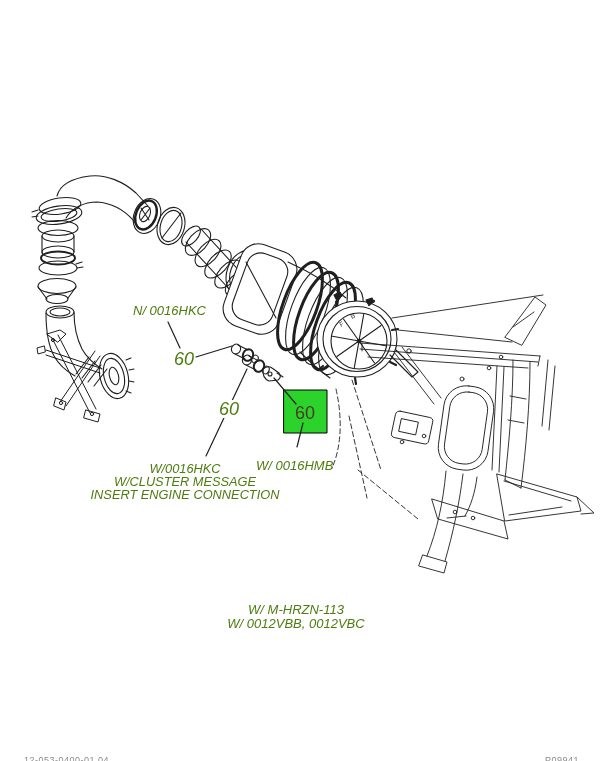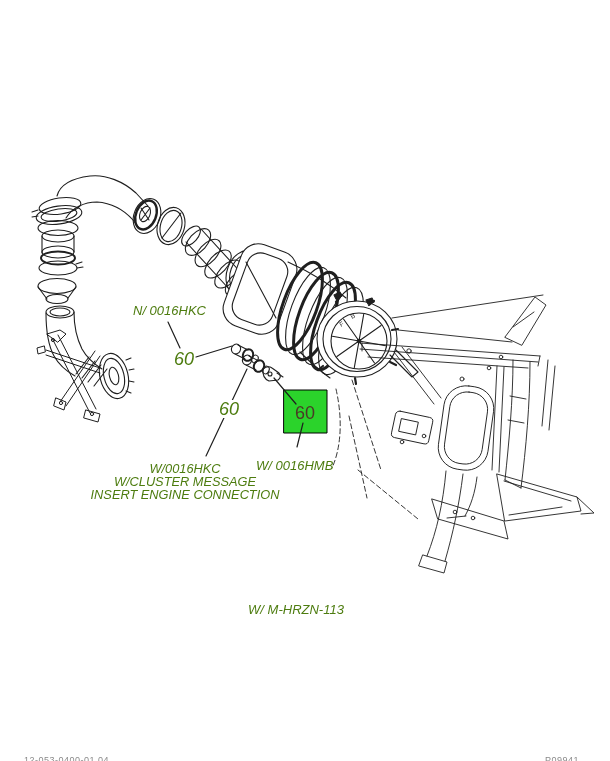--- a/index.html
+++ b/index.html
@@ -254,18 +254,19 @@
   <div class="lbl" id="lbl-hmb">W/ 0016HMB</div>
 
   <div class="lbl center-block" id="note-block">
     <div>W/0016HKC</div>
     <div>W/CLUSTER MESSAGE</div>
     <div>INSERT ENGINE CONNECTION</div>
   </div>
 
   <div class="lbl center-block" id="app-block">
     <div>W/ M-HRZN-113</div>
+    <div>W/ 0012VBB, 0012VBC</div>
   </div>
 
   <div class="footer-code" id="footer-left">12-053-0400-01 04</div>
   <div class="footer-code" id="footer-right">P09941</div>
 
 </div>
 
 </body></html>

